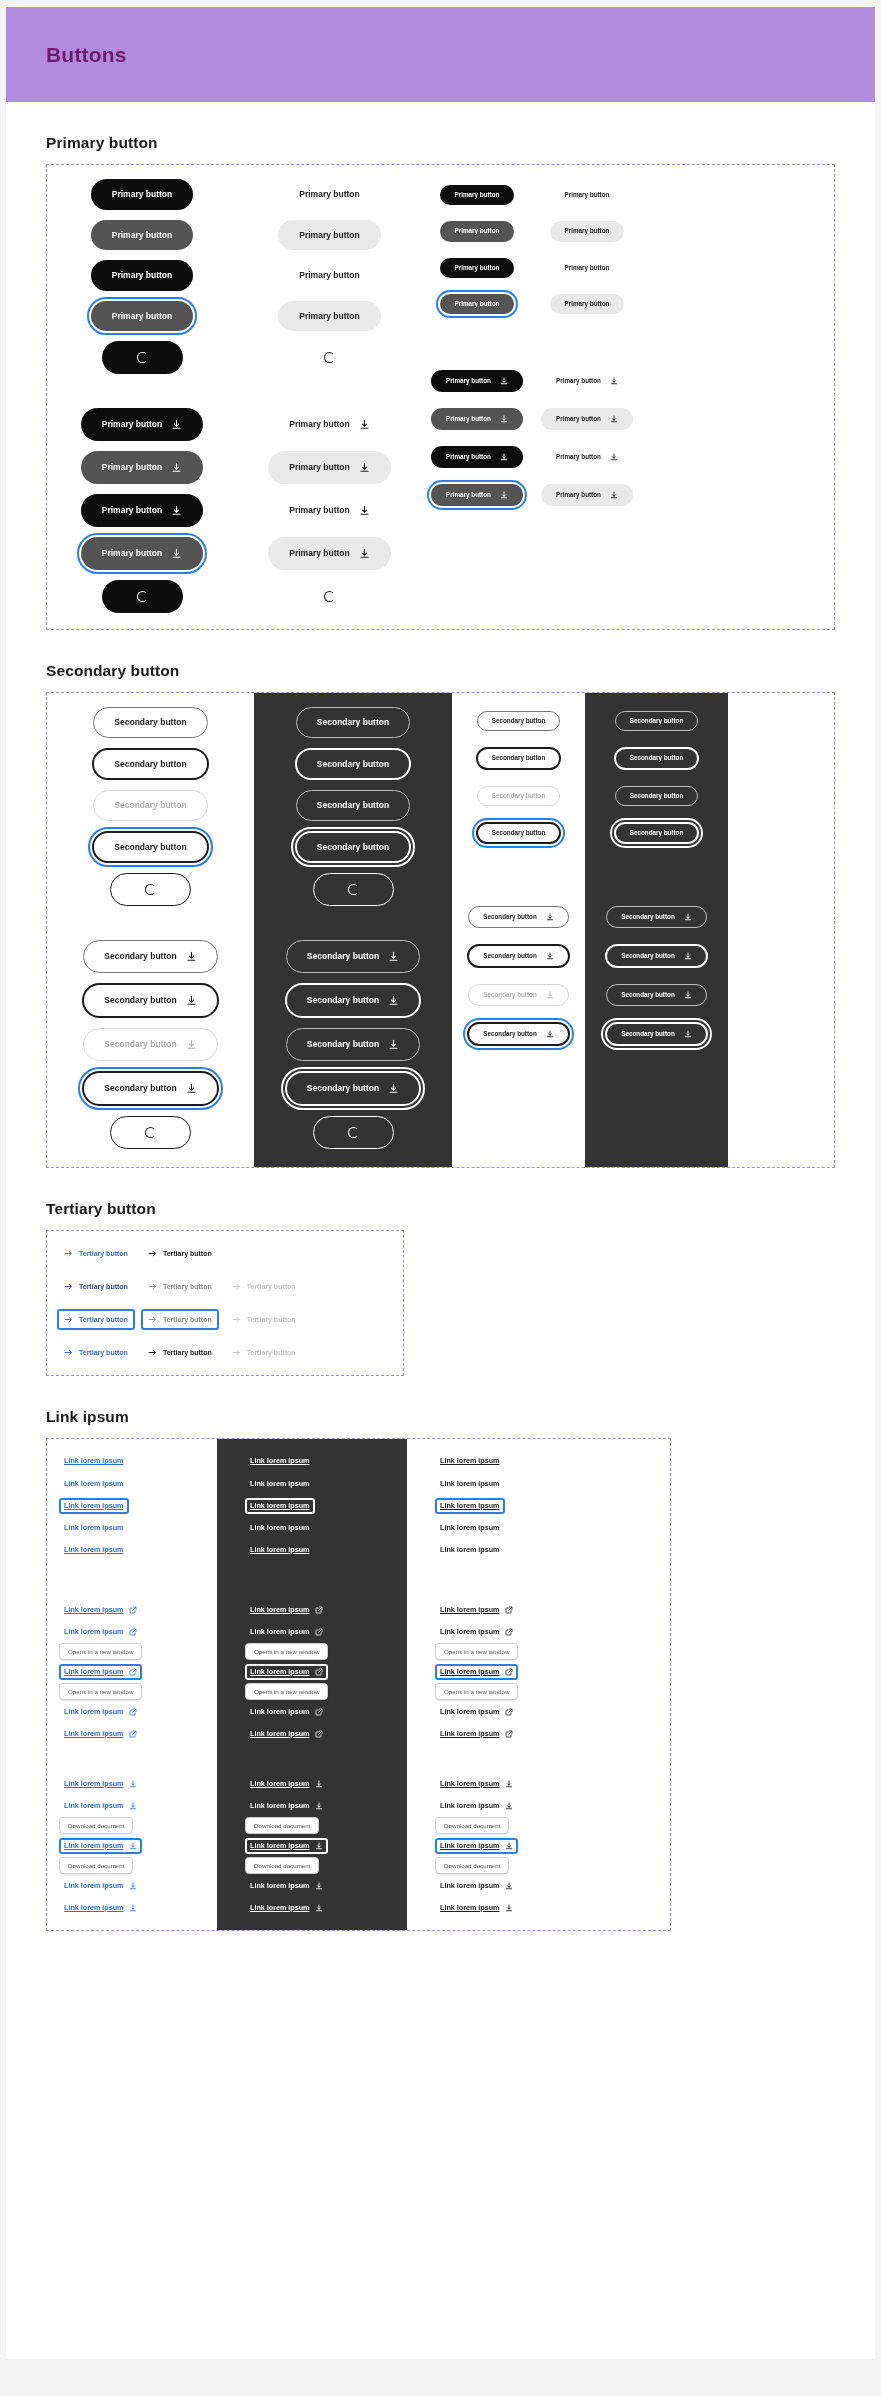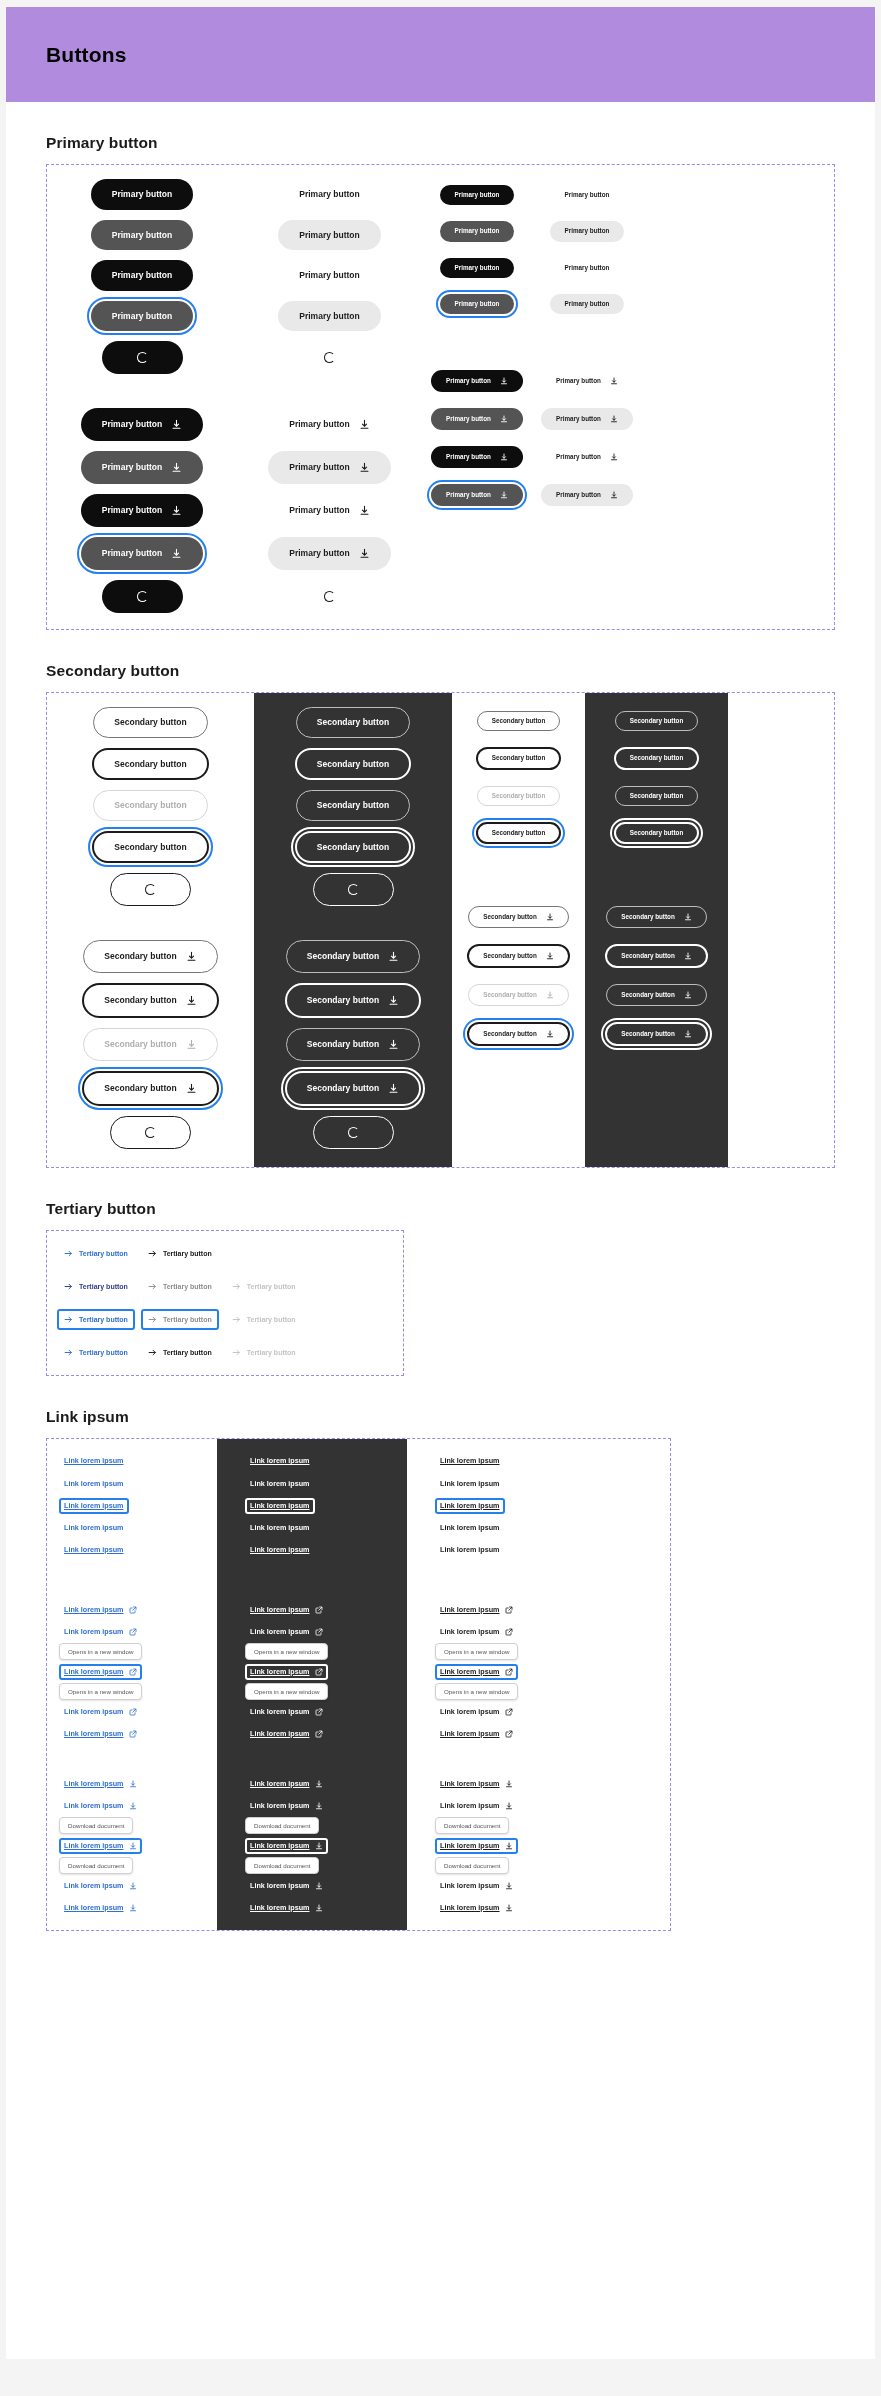--- a/index.html
+++ b/index.html
@@ -23,21 +23,21 @@
   }
   
   .hdr {
     background: #b18bdd;
     height: 95px;
     display: flex;
     align-items: center;
     padding-left: 40px;
   }
   .hdr-title {
-    color: #000000;
+    color: #701a75;
     font-size: 21px;
     font-weight: 700;
     letter-spacing: .2px;
   }
   
   .section { padding: 0 40px; }
   .sec-title {
     font-size: 15.5px;
     font-weight: 700;
     color: #1b1b1b;

